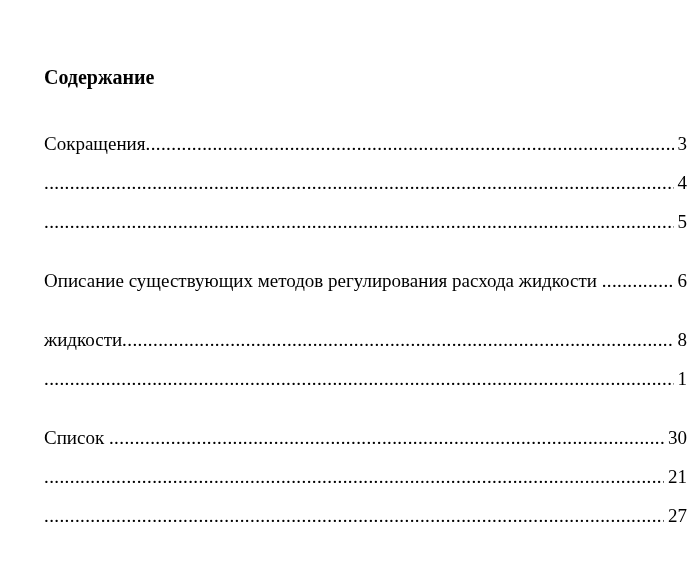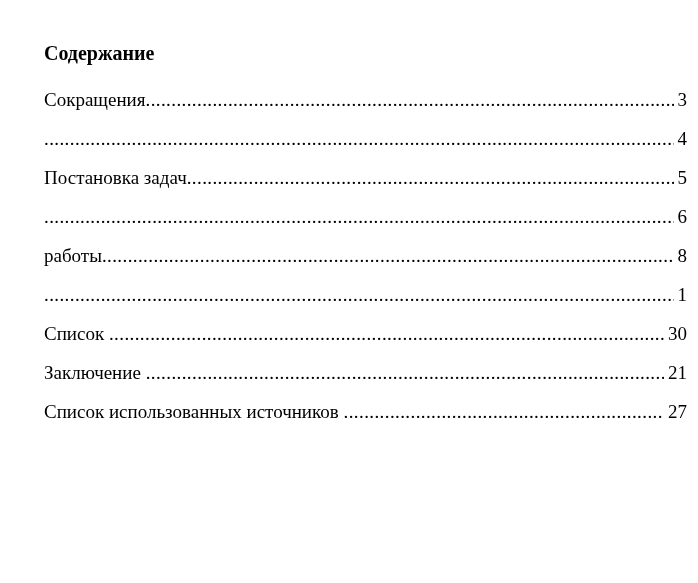--- a/index.html
+++ b/index.html
@@ -9,21 +9,21 @@
   }
   .page {
     position: relative;
     width: 698px;
     height: 565px;
     background: #ffffff;
     color: #000000;
     font-family: "Liberation Serif", "DejaVu Serif", serif;
     font-size: 19px;
     box-sizing: border-box;
-    padding: 40px 11px 0 44px;
+    padding: 64px 11px 0 44px;
     overflow: hidden;
   }
   .toc-heading {
     font-size: 20px;
     font-weight: bold;
     line-height: 26px;
     margin: 0 0 21px 0;
   }
   .toc-list {
     margin: 0;
@@ -37,20 +37,21 @@
     display: block;
     white-space: pre;
   }
   .toc-row {
     display: flex;
     align-items: baseline;
   }
   .toc-text {
     white-space: pre;
     flex: 0 0 auto;
+    margin-top: 20px;
   }
   .toc-dots {
     flex: 1 1 auto;
     overflow: hidden;
     white-space: nowrap;
     letter-spacing: 0.4px;
     min-width: 0;
   }
   .toc-page {
     flex: 0 0 auto;
@@ -75,36 +76,36 @@
 
   <p class="toc-entry">
     <span class="toc-row">
       <span class="toc-dots">............................................................................................................................................................................................................................................................................................................</span>
       <span class="toc-page">4</span>
     </span>
   </p>
 
   <p class="toc-entry">
     <span class="toc-row">
-      <span class="toc-text">Постановка задач</span>
       <span class="toc-dots">............................................................................................................................................................................................................................................................................................................</span>
       <span class="toc-page">5</span>
     </span>
   </p>
 
   <p class="toc-entry">
     <span class="toc-row">
+      <span class="toc-text">Описание существующих методов регулирования расхода жидкости </span>
       <span class="toc-dots">............................................................................................................................................................................................................................................................................................................</span>
       <span class="toc-page">6</span>
     </span>
   </p>
 
   <p class="toc-entry">
         <span class="toc-row">
-      <span class="toc-text">работы</span>
+      <span class="toc-text">жидкости</span>
       <span class="toc-dots">............................................................................................................................................................................................................................................................................................................</span>
       <span class="toc-page">8</span>
     </span>
   </p>
 
   <p class="toc-entry">
     <span class="toc-row">
       <span class="toc-dots">............................................................................................................................................................................................................................................................................................................</span>
       <span class="toc-page">1</span>
     </span>
@@ -113,27 +114,25 @@
   <p class="toc-entry">
     <span class="toc-row">
       <span class="toc-text">Список </span>
       <span class="toc-dots">............................................................................................................................................................................................................................................................................................................</span>
       <span class="toc-page">30</span>
     </span>
   </p>
 
   <p class="toc-entry">
     <span class="toc-row">
-      <span class="toc-text">Заключение </span>
       <span class="toc-dots">............................................................................................................................................................................................................................................................................................................</span>
       <span class="toc-page">21</span>
     </span>
   </p>
 
   <p class="toc-entry">
     <span class="toc-row">
-      <span class="toc-text">Список использованных источников </span>
       <span class="toc-dots">............................................................................................................................................................................................................................................................................................................</span>
       <span class="toc-page">27</span>
     </span>
   </p>
 </div>
 </div>
 
 </body></html>

